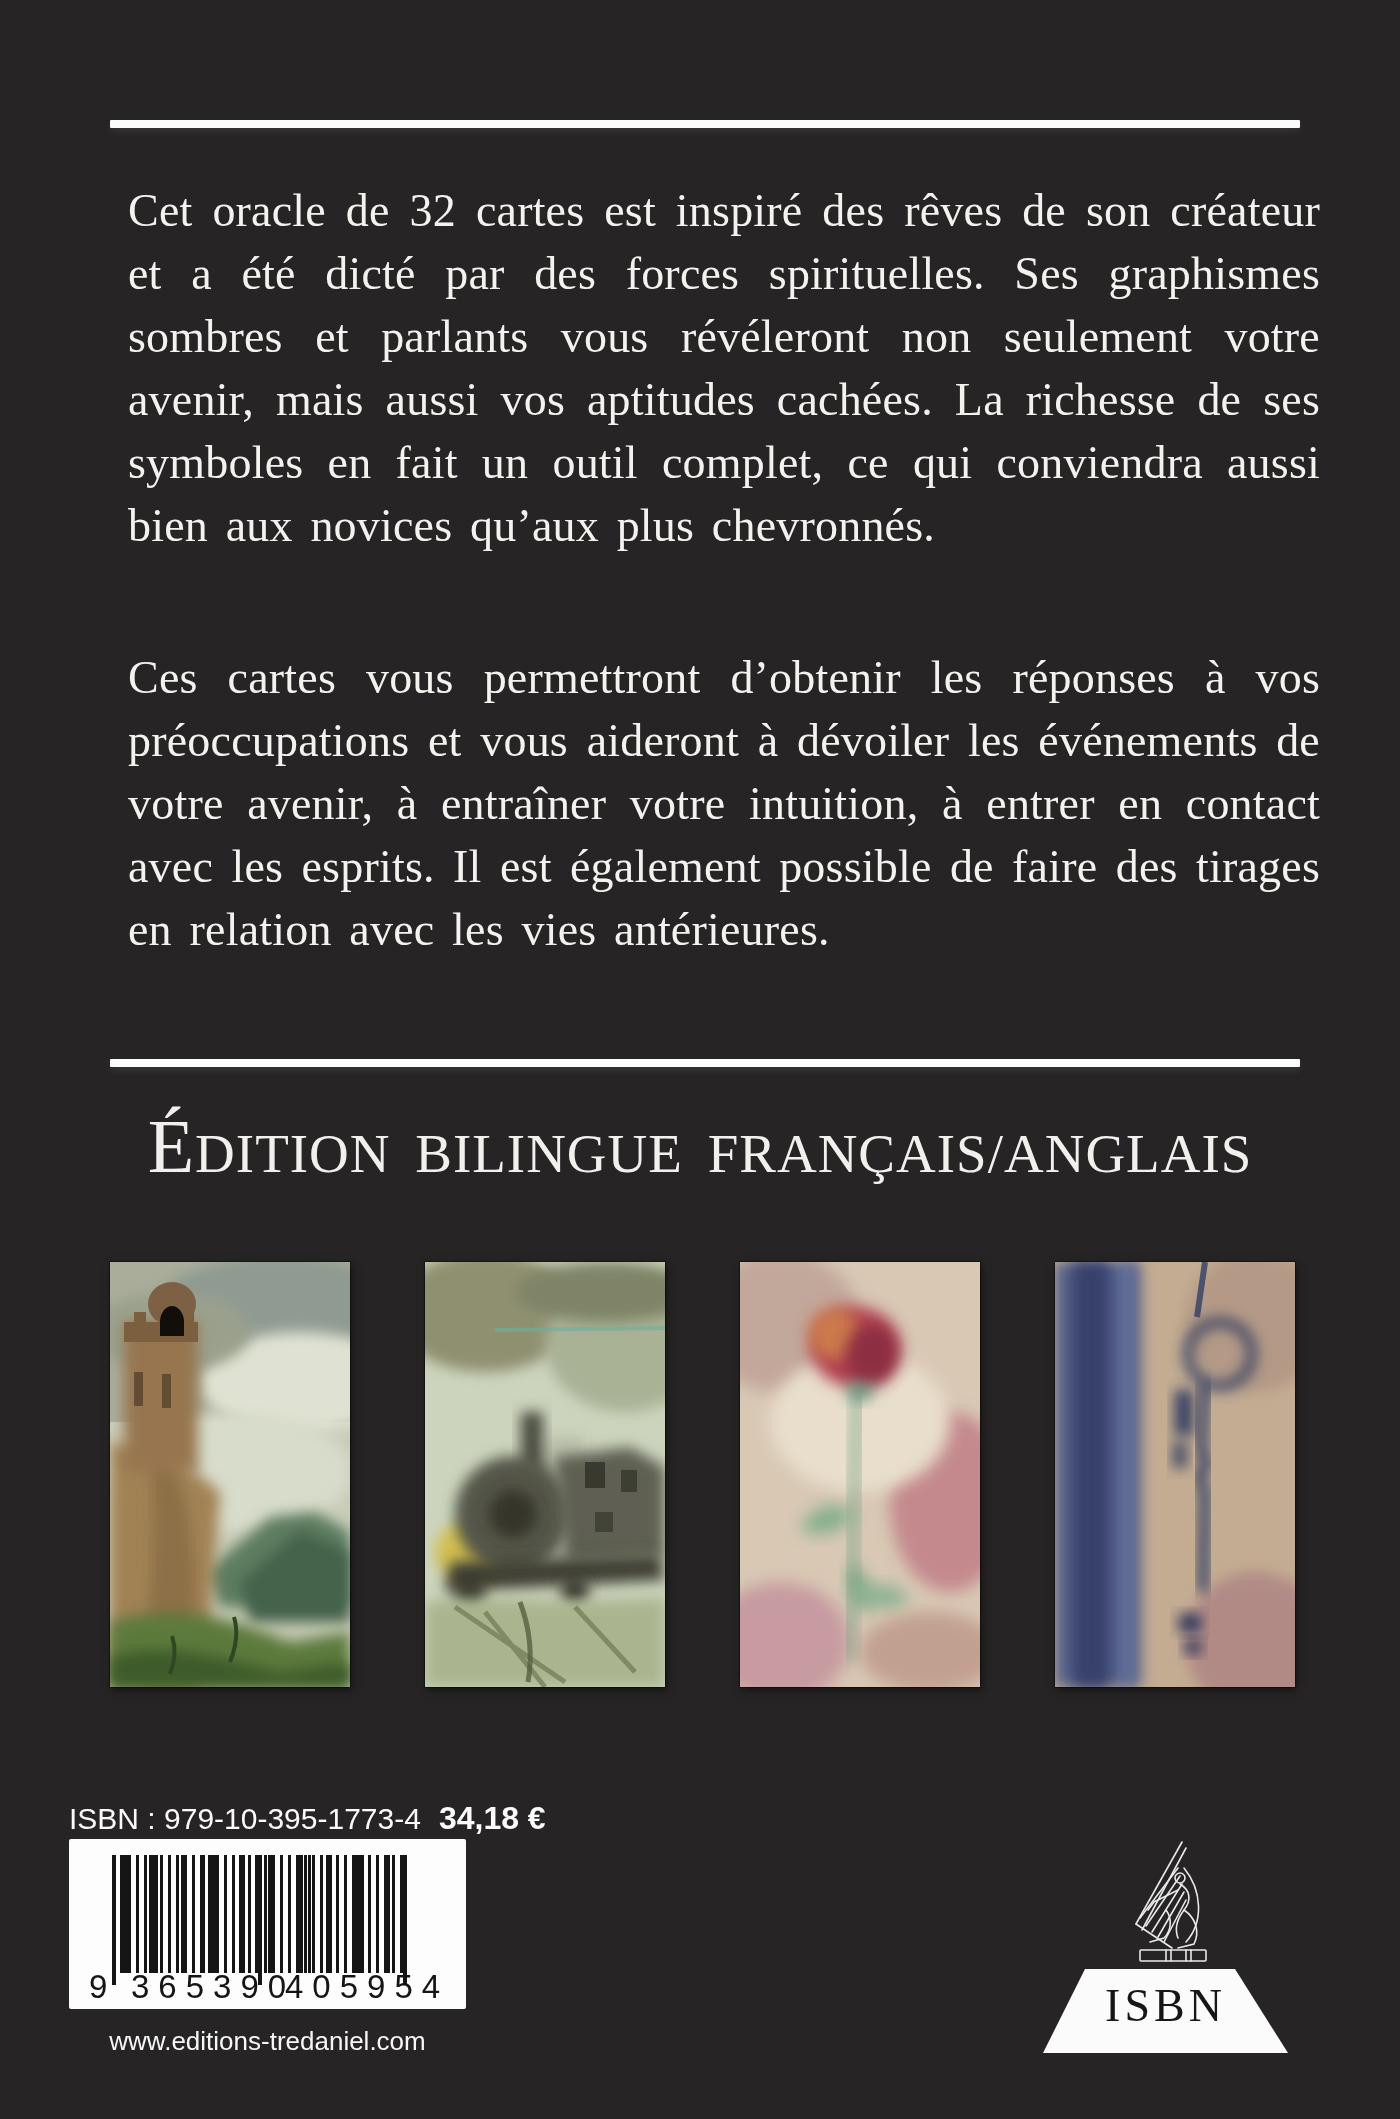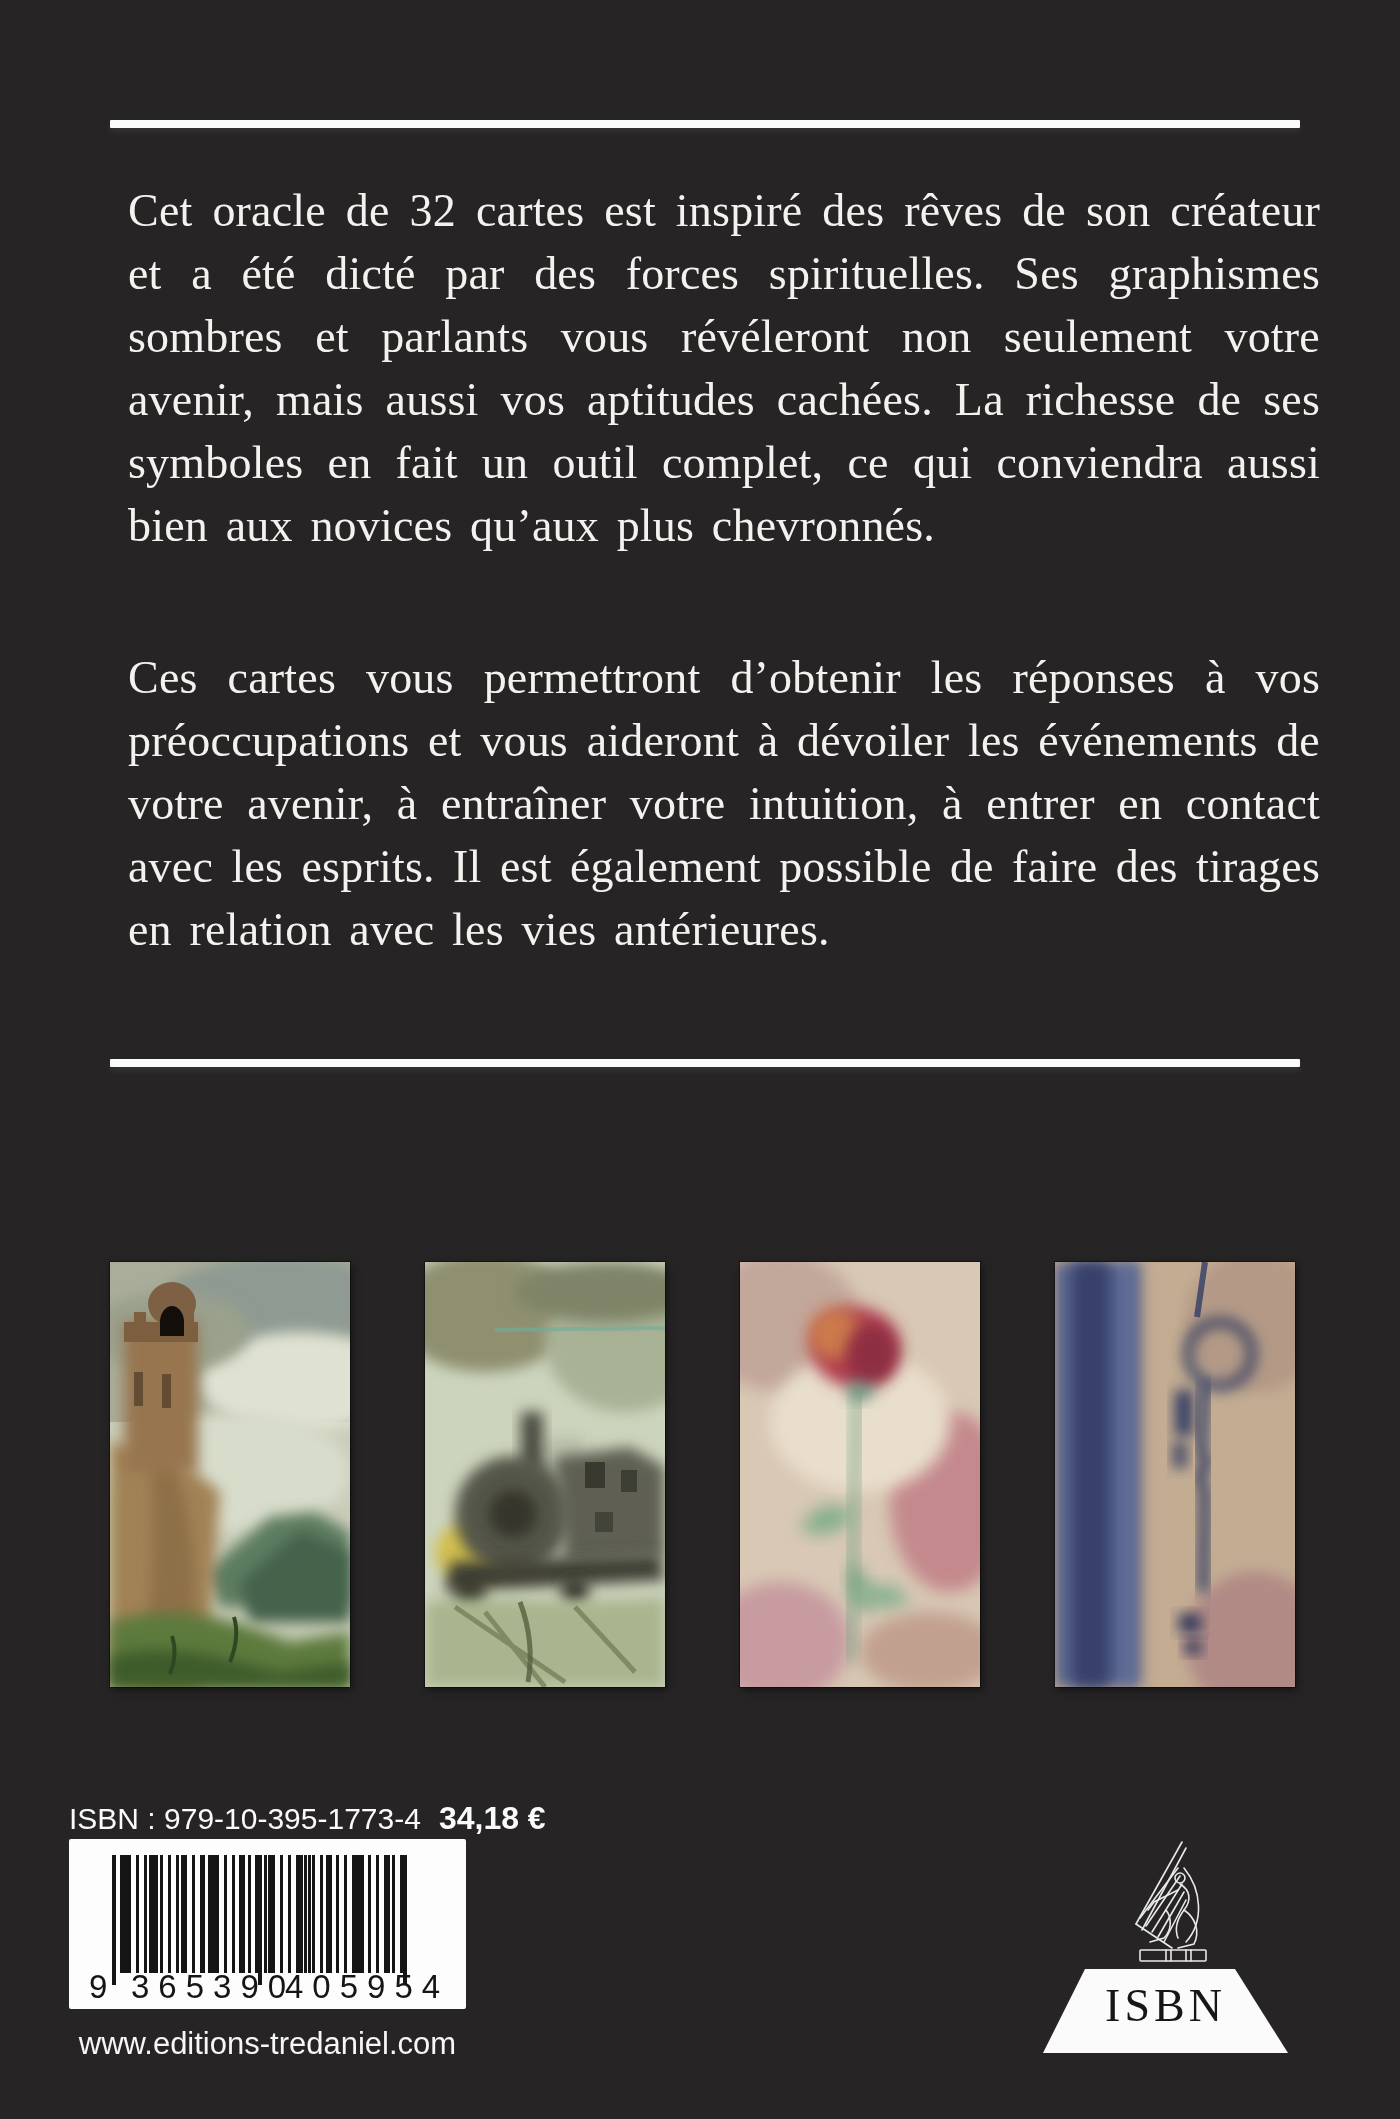--- a/index.html
+++ b/index.html
@@ -69,21 +69,21 @@
     color:#151515;font-family:"Liberation Sans", sans-serif;
     font-size:33px;line-height:33px;
   }
   .barcode-digits span{position:absolute;bottom:0;letter-spacing:9px;}
   .bd-first{left:20px;}
   .bd-mid{left:62px;}
   .bd-last{left:216px;}
   .website{
     position:absolute;left:69px;top:2026px;width:397px;
     text-align:center;color:#f6f6f6;
-    font-family:"Liberation Sans", sans-serif;font-size:31px;
+    font-family:"Liberation Sans", sans-serif;font-size:26px;
   }
   
   .statue{position:absolute;left:1120px;top:1838px;width:100px;height:128px;}
   .logo-trapezoid{
     position:absolute;left:1043px;top:1969px;width:245px;height:84px;
     background:#fbfbfb;
     -webkit-clip-path:polygon(42px 0,192px 0,245px 84px,0 84px);
     clip-path:polygon(42px 0,192px 0,245px 84px,0 84px);
     text-align:center;
   }
@@ -98,20 +98,21 @@
 
 <div class="page">
 
   <div class="rule rule-top"></div>
 
   <p class="body-text p1">Cet oracle de 32 cartes est inspiré des rêves de son créateur et a été dicté par des forces spirituelles. Ses graphismes sombres et parlants vous révéleront non seulement votre avenir, mais aussi vos aptitudes cachées. La richesse de ses symboles en fait un outil complet, ce qui conviendra aussi bien aux novices qu’aux plus chevronnés.</p>
   <p class="body-text p2">Ces cartes vous permettront d’obtenir les réponses à vos préoccupations et vous aideront à dévoiler les événements de votre avenir, à entraîner votre intuition, à entrer en contact avec les esprits. Il est également possible de faire des tirages en relation avec les vies antérieures.</p>
 
   <div class="rule rule-mid"></div>
 
+  <div class="edition"><span class="ed-initial">É</span><span class="ed-rest">DITION BILINGUE FRANÇAIS/ANGLAIS</span></div>
 
   <div class="cards">
 
     <div class="card">
       <svg viewBox="0 0 240 425" preserveAspectRatio="none">
         <defs>
             <filter id="b1" x="-40%" y="-40%" width="180%" height="180%">
               <feGaussianBlur stdDeviation="7"></feGaussianBlur>
             </filter>
           </defs>

